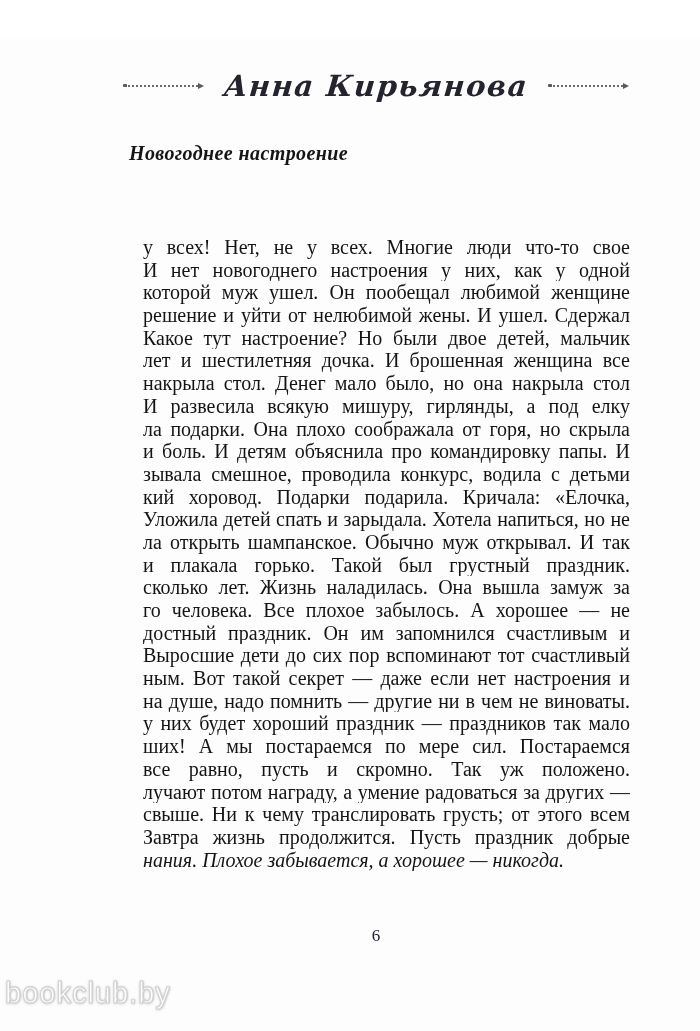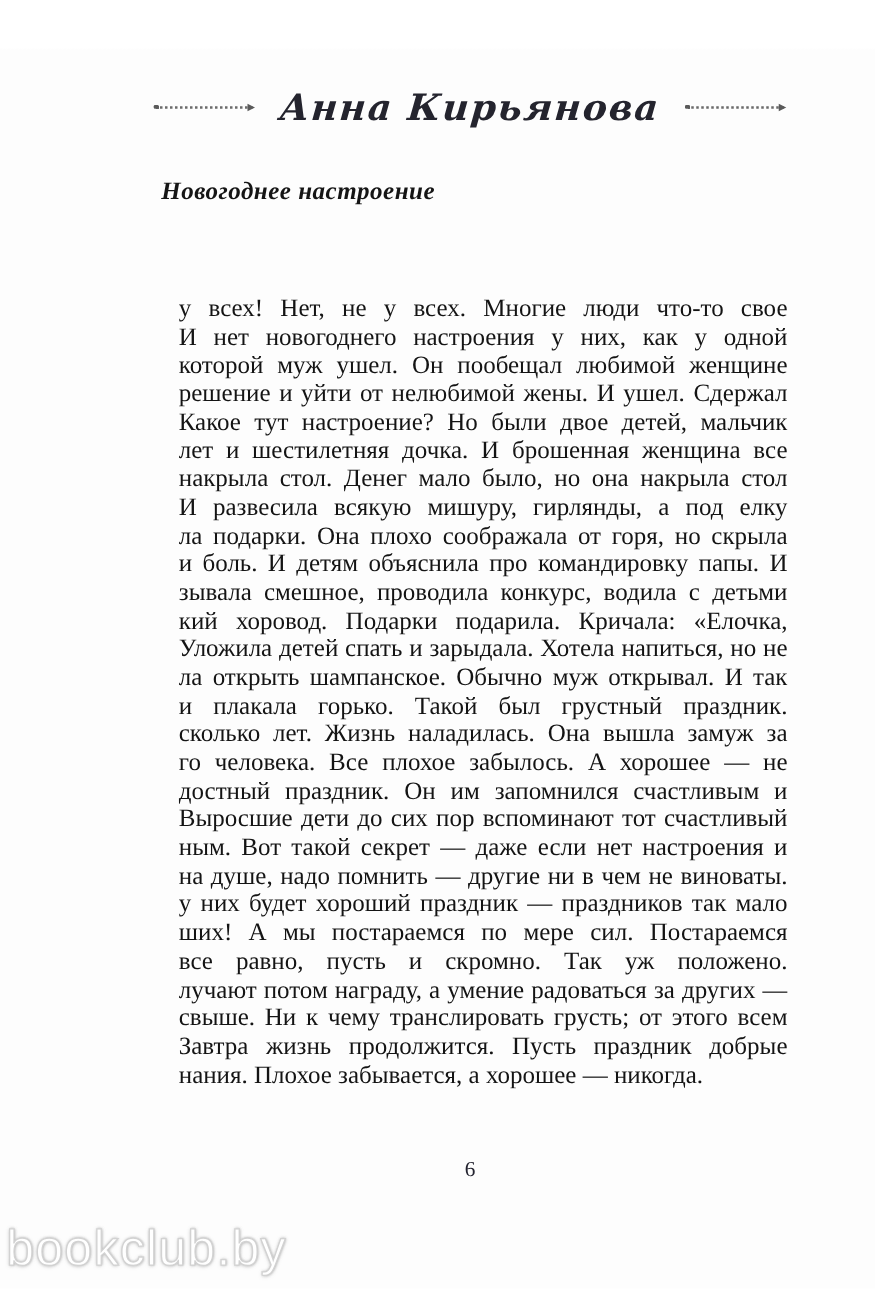--- a/index.html
+++ b/index.html
@@ -40,31 +40,31 @@
   
   .body{
     position:absolute;top:236px;left:143px;width:487px;
     font-size:20px;line-height:22.7px;color:#141414;
   }
   .bline{
     text-align:justify;
     text-align-last:justify;
     height:22.7px;overflow:hidden;
   }
-  .bline.last{text-align-last:left;}
+  .bline.last{text-align-last:left;font-style:italic;}
   
   .pagenum{
     position:absolute;top:926px;left:125px;width:502px;
     text-align:center;font-size:17px;color:#242430;
   }
   
   .watermark{
     position:absolute;left:5px;top:977px;
     font-family:"Liberation Sans",sans-serif;
-    font-size:40px;letter-spacing:1px;
+    font-size:29px;letter-spacing:1px;
     color:#ffffff;
     -webkit-text-stroke:1px #d2d2d2;
     text-shadow:0 1px 3px rgba(150,150,150,0.55),
                 0 -1px 2px rgba(170,170,170,0.4),
                 1px 0 2px rgba(160,160,160,0.4);
   }
 </style>
 </head>
 <body>
 

